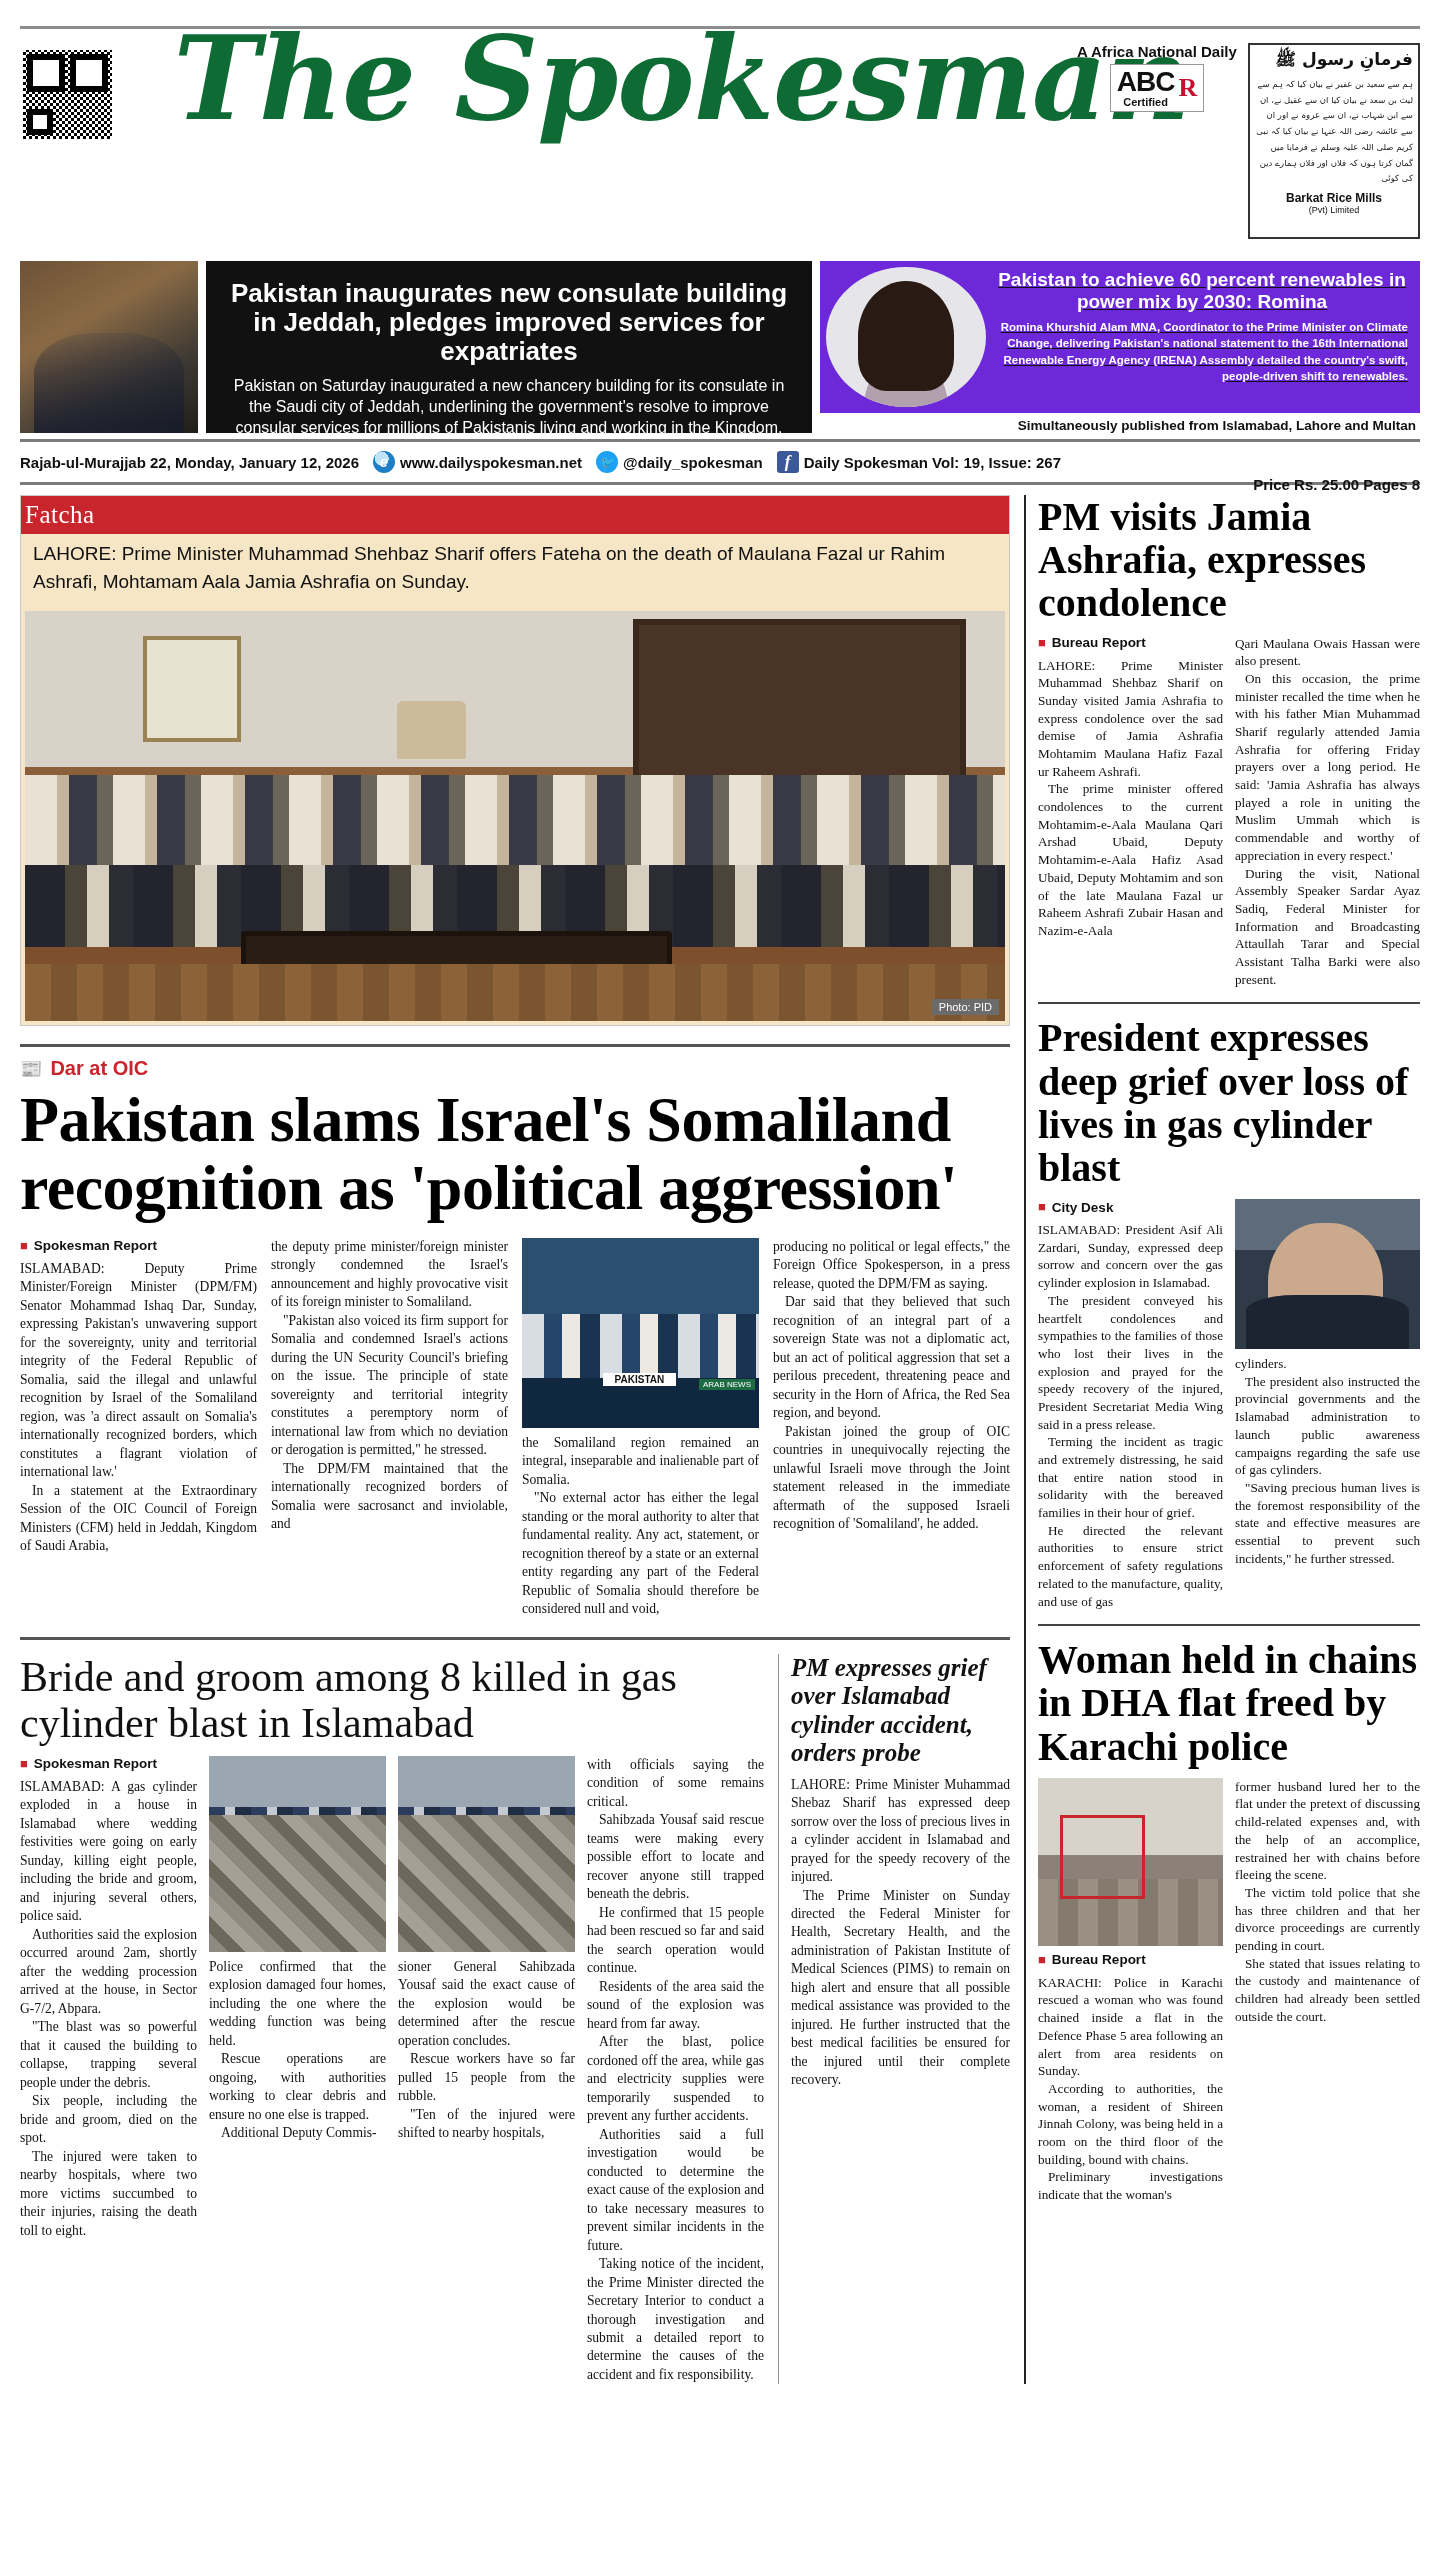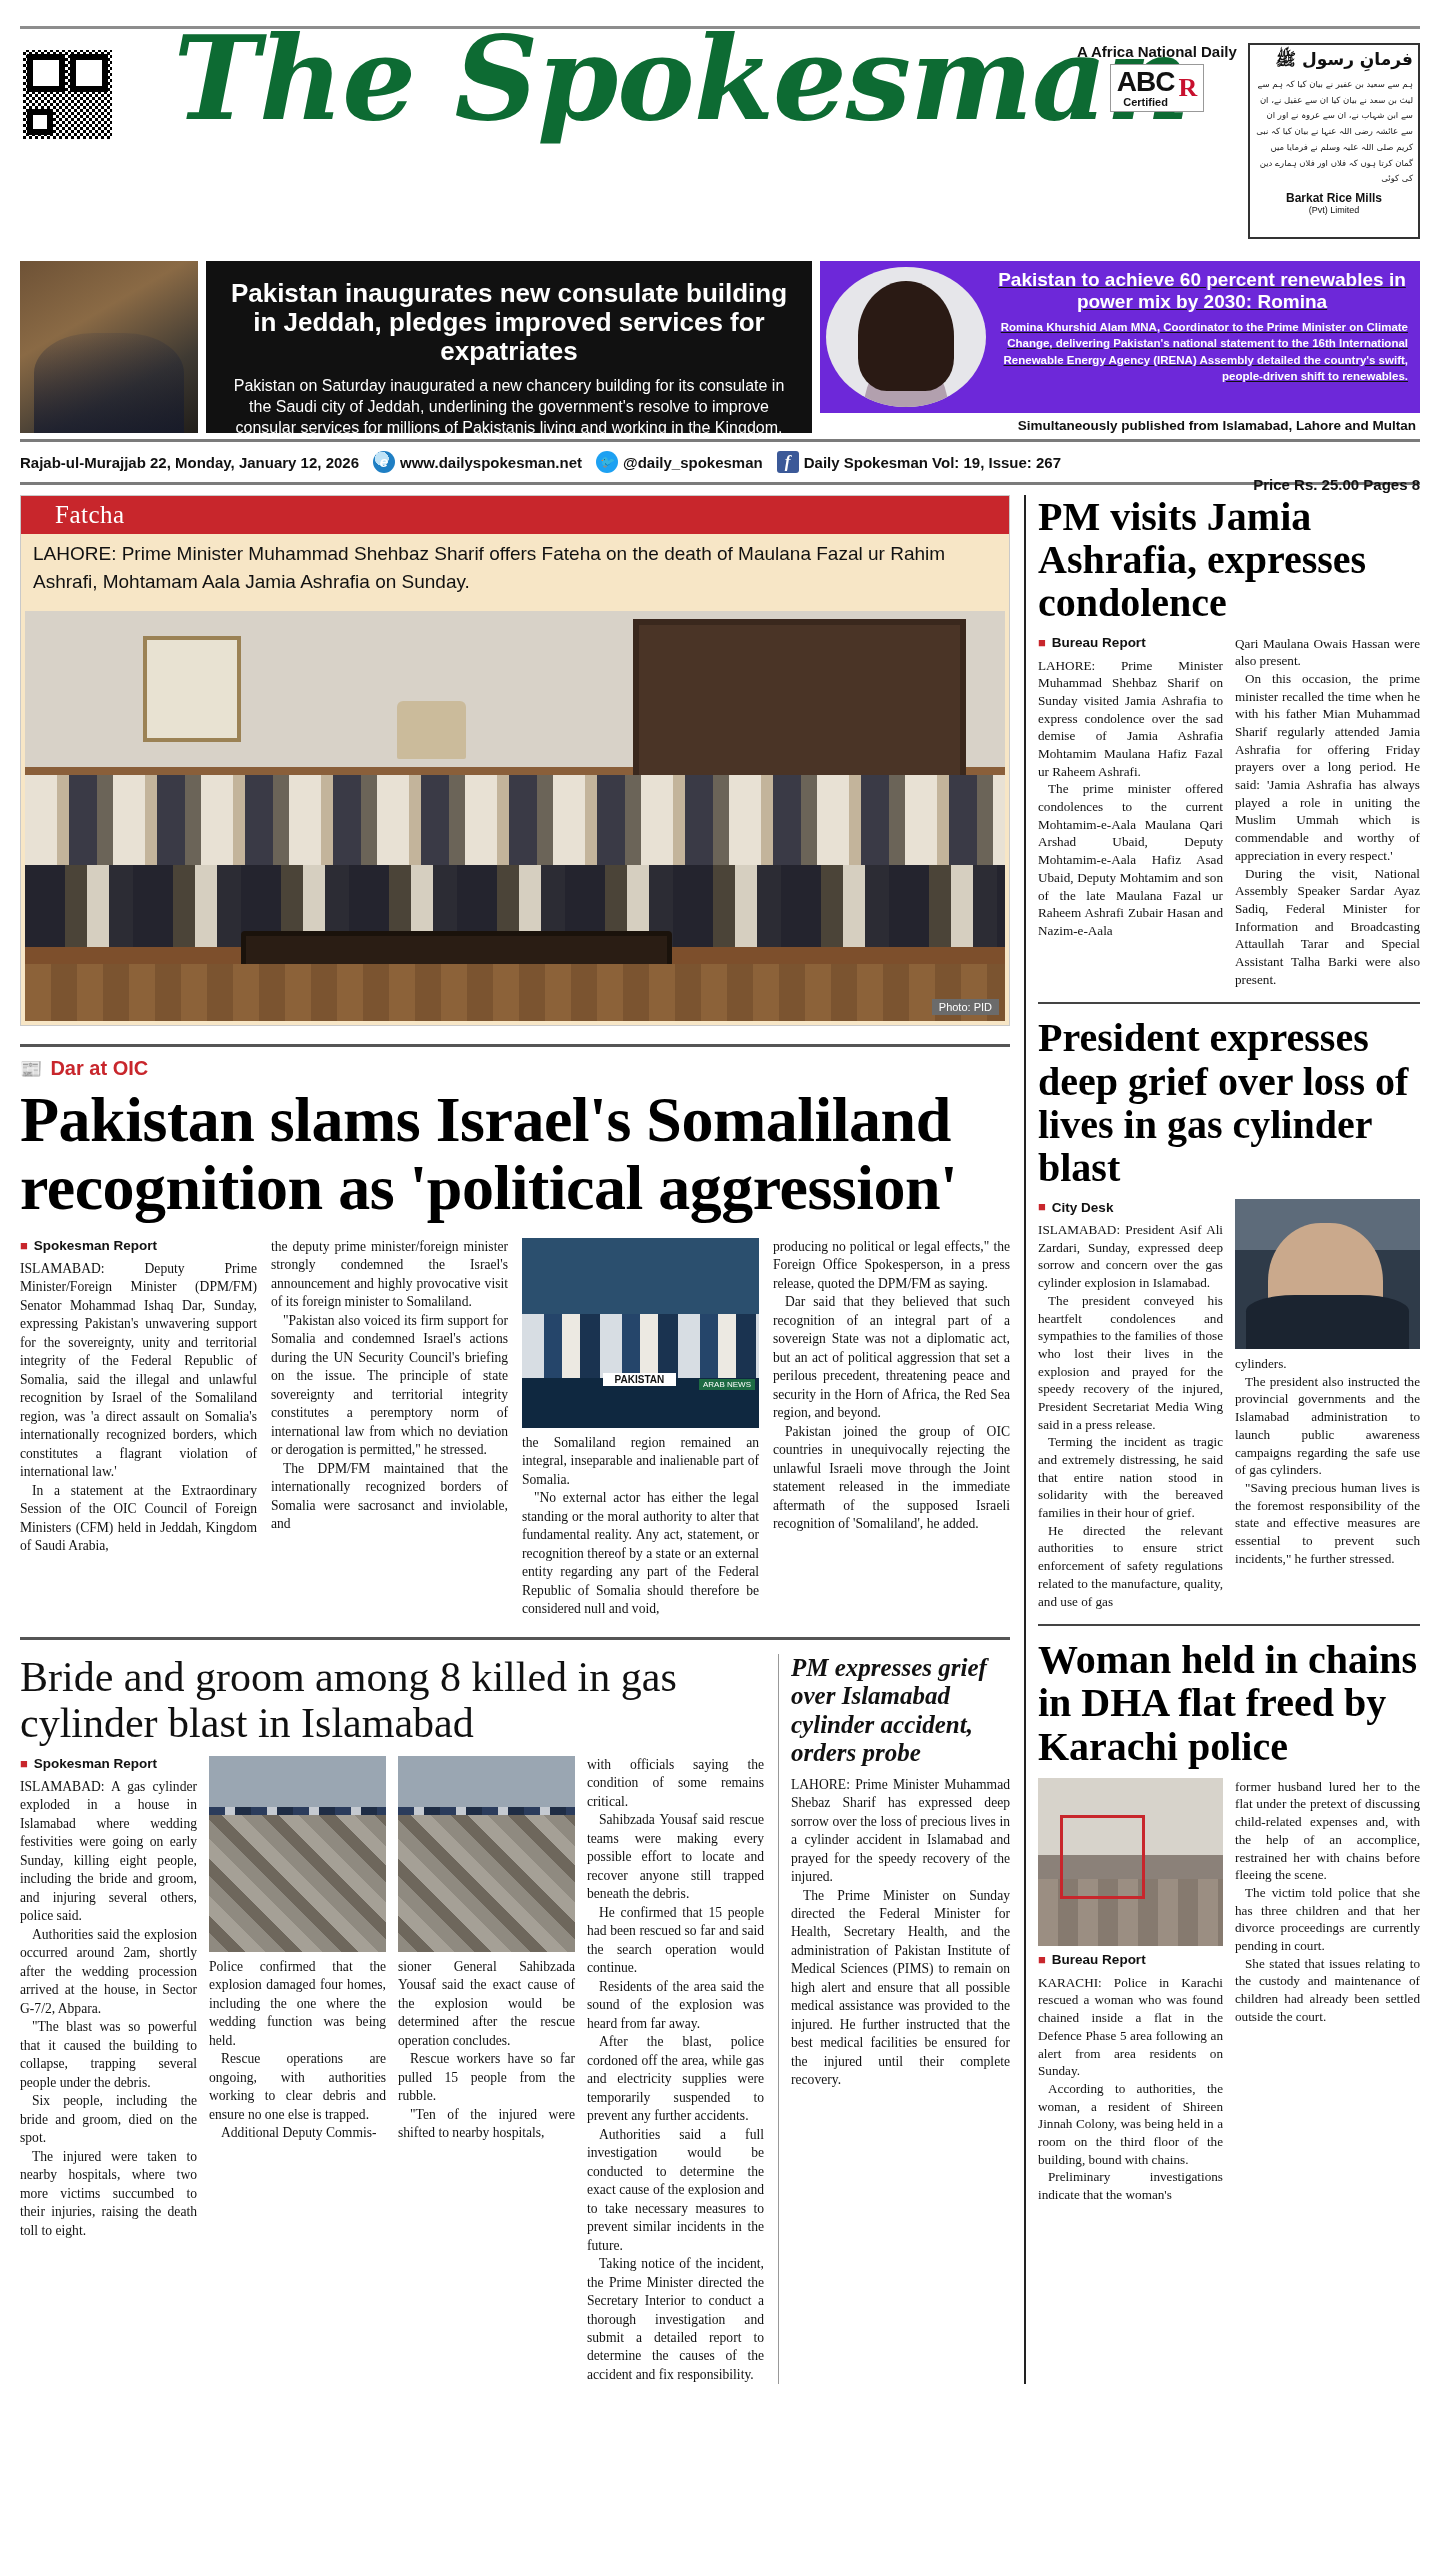--- a/index.html
+++ b/index.html
@@ -118,21 +118,21 @@
   .inline-item { display:flex; align-items:center; gap:5px; }
   .infobar-rule { height:3px; background:#7b7b7b; }
 
   
   .main { display:flex; gap:14px; margin-top:10px; }
   .col-left { width: 990px; flex:0 0 990px; }
   .col-right { flex:1; border-left:2px solid #222; padding-left:12px; }
 
   
   .lead { border:1px solid #c9c9c9; background:#f7e6c6; }
-  .lead-redbar { background:#c8262c; height:38px; display:flex; align-items:center; padding-left:34px; }
+  .lead-redbar { background:#c8262c; height:38px; display:flex; align-items:center; padding-left:4px; }
   .lead-redbar span { color:#fff; font-family:"Liberation Serif",serif; font-size:25px; letter-spacing:.5px; }
   .lead-cap { font-family:"Liberation Sans",sans-serif; font-size:19px; line-height:1.45; padding:6px 12px 16px; color:#111; }
   .lead-photo {
     height: 410px; position:relative; margin:0 4px 4px;
     background:
       linear-gradient(180deg,#cfc6bb 0 38%, #8a5f3a 38% 58%, #7d4f2c 58% 100%);
     overflow:hidden;
   }
   .lead-photo .wall { position:absolute; inset:0 0 62% 0; background:#d8d2c8; }
   .lead-photo .doorwood { position:absolute; right:4%; top:2%; width:34%; height:46%; background:#4a3426; border:6px solid #3a281d;}

